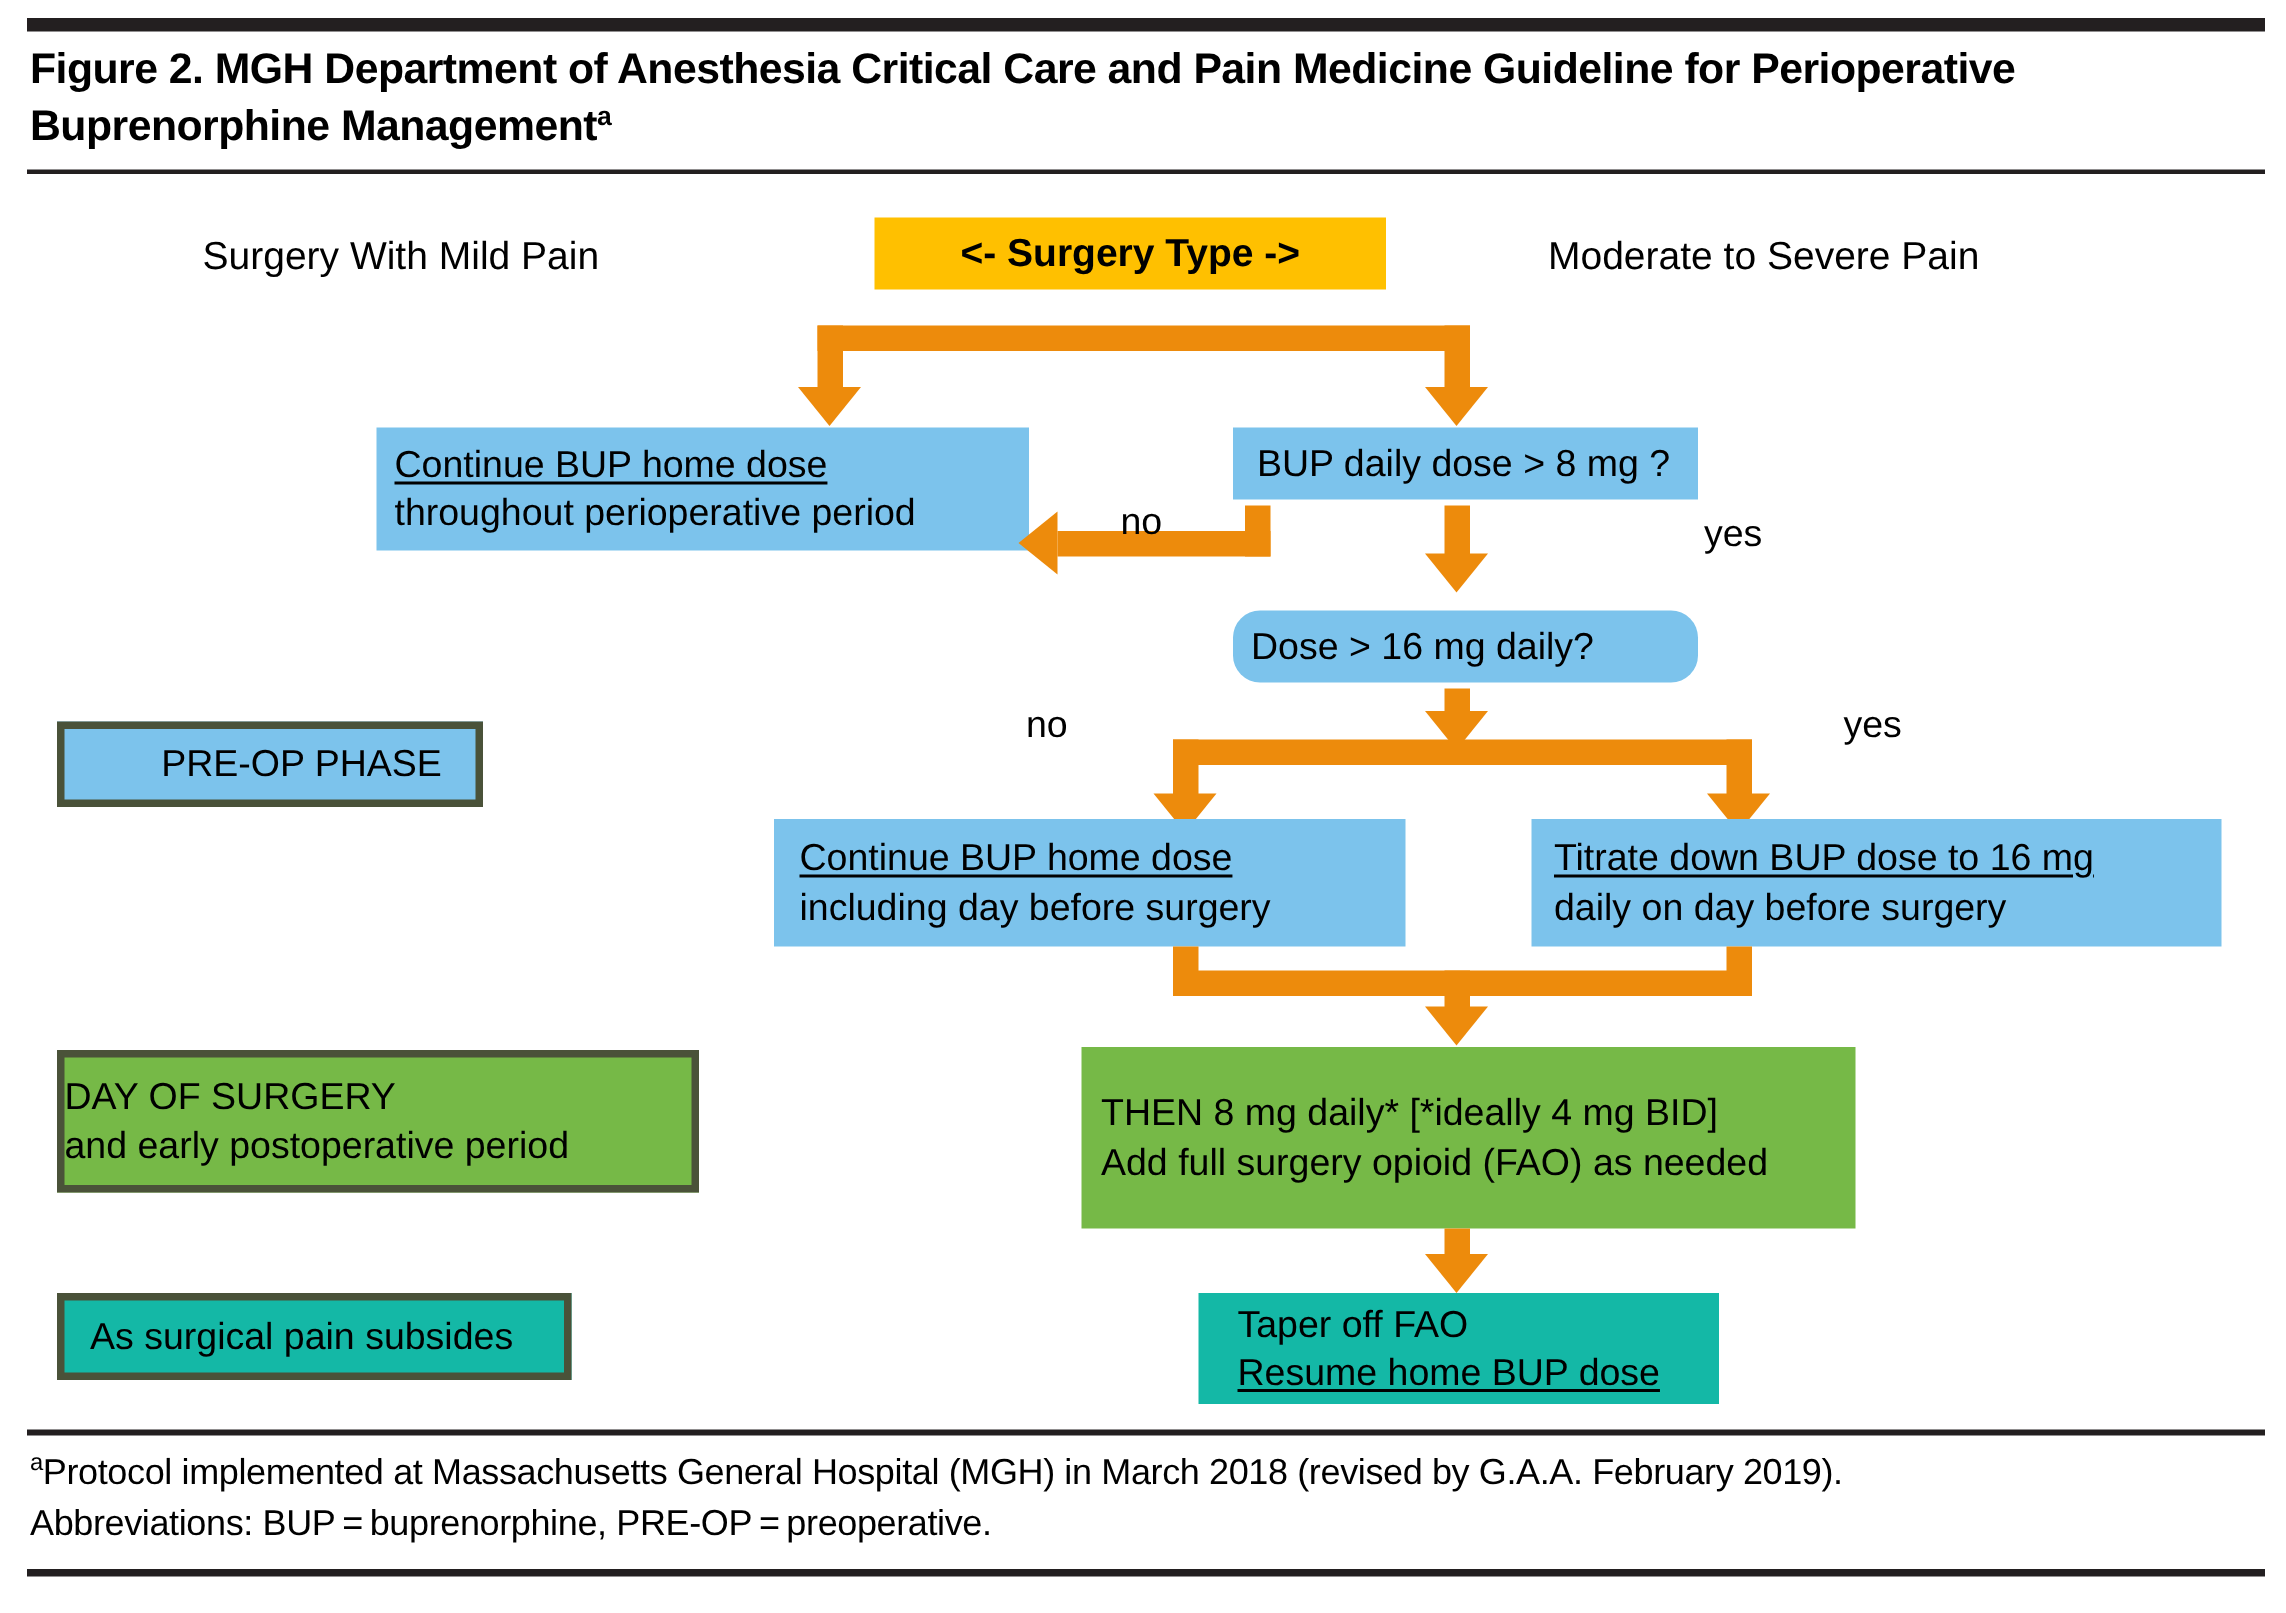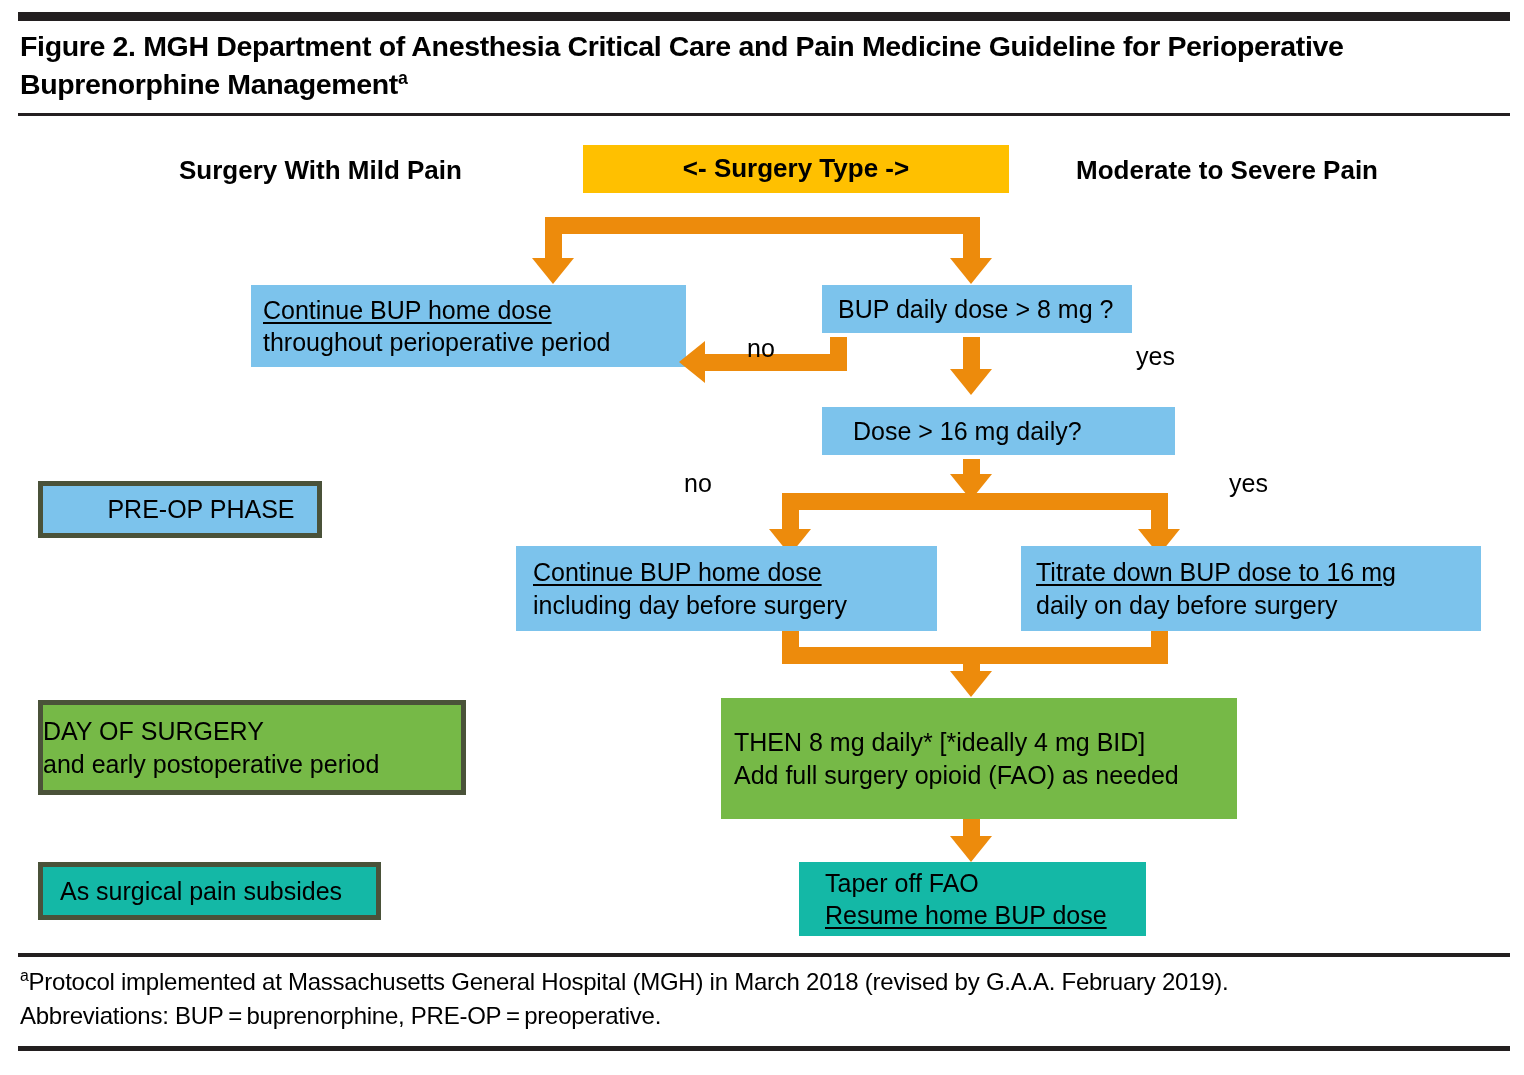--- a/index.html
+++ b/index.html
@@ -56,24 +56,23 @@
     line-height: 1.42;
     letter-spacing: -0.25px;
     color: #000;
   }
   .footnote sup { font-size: 0.66em; vertical-align: super; }
   .footnote .l2 { display: block; }
 
   
   .hdr-label {
     position: absolute;
-    font-size: 26px; font-weight: bold;
+    font-size: 26px; font-weight: normal;
     color: #000;
     white-space: nowrap;
-    margin-left: 44px;
   }
   #hdr-mild  { left: 135px; top: 155px; }
   #hdr-severe{ left: 1032px; top: 155px; }
 
   
   .node {
     position: absolute;
     display: flex; flex-direction: column;
     justify-content: center;
     color: #000;
@@ -82,35 +81,36 @@
   }
   .node .ln { display: block; white-space: nowrap; }
   .node .ul { text-decoration: underline; text-underline-offset: 3px; }
 
   .n-yellow { background: #FFC000; }
   .n-blue   { background: #7CC3EC; padding-left: 42px; }
   .n-green  { background: #76B947; }
   .n-purple { background: #14b8a6; }
 
   #node-surgery-type {
-    left: 583px; top: 145px; width: 426px; height: 48px;
+    left: 583px; top: 145px; width: 341px; height: 48px;
     align-items: center;
     font-weight: bold; font-size: 26px;
   }
   #node-continue-perioperative {
     left: 251px; top: 285px; width: 435px; height: 82px;
     padding-left: 12px;
   }
   #node-dose-gt-8 {
     left: 822px; top: 285px; width: 310px; height: 48px;
     padding-left: 16px;
   }
   #node-dose-gt-16 {
-    left: 822px; top: 407px; width: 353px; height: 48px;
-    padding-left: 31px;
+    left: 822px; top: 407px; width: 310px; height: 48px;
+    padding-left: 12px;
+    border-radius: 18px;
   }
   #node-continue-daybefore {
     left: 516px; top: 546px; width: 421px; height: 85px;
     padding-left: 17px;
   }
   #node-titrate-down {
     left: 1021px; top: 546px; width: 460px; height: 85px;
     padding-left: 15px;
   }
   #node-day-of-surgery {

